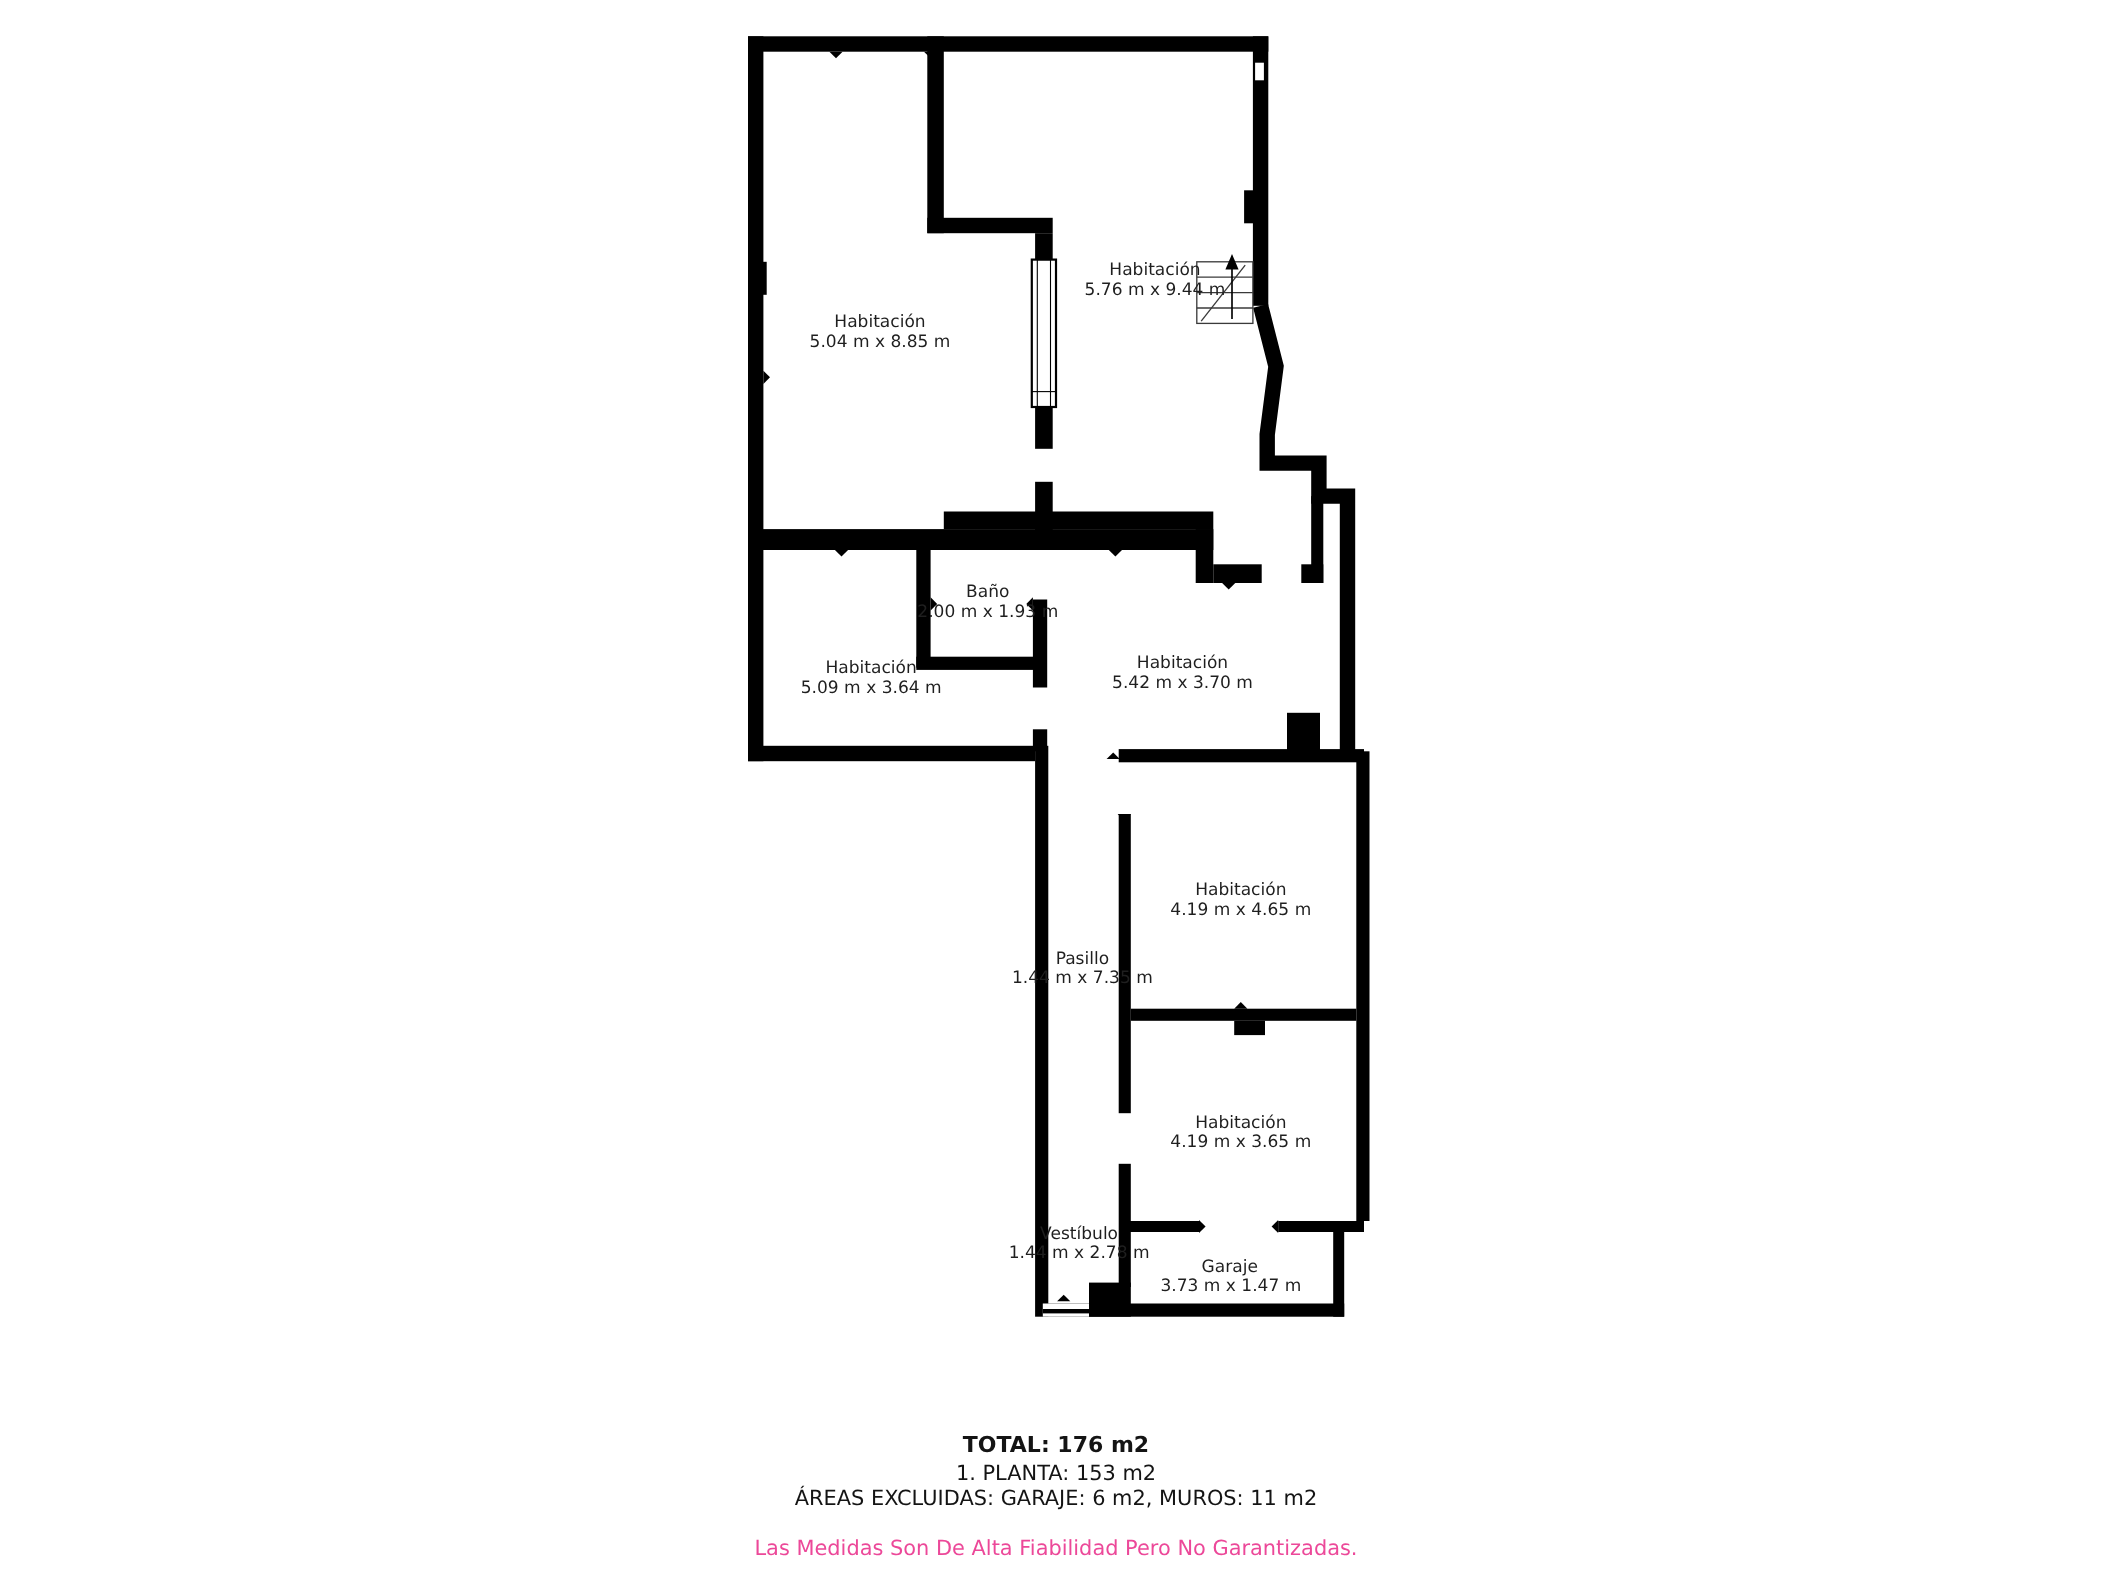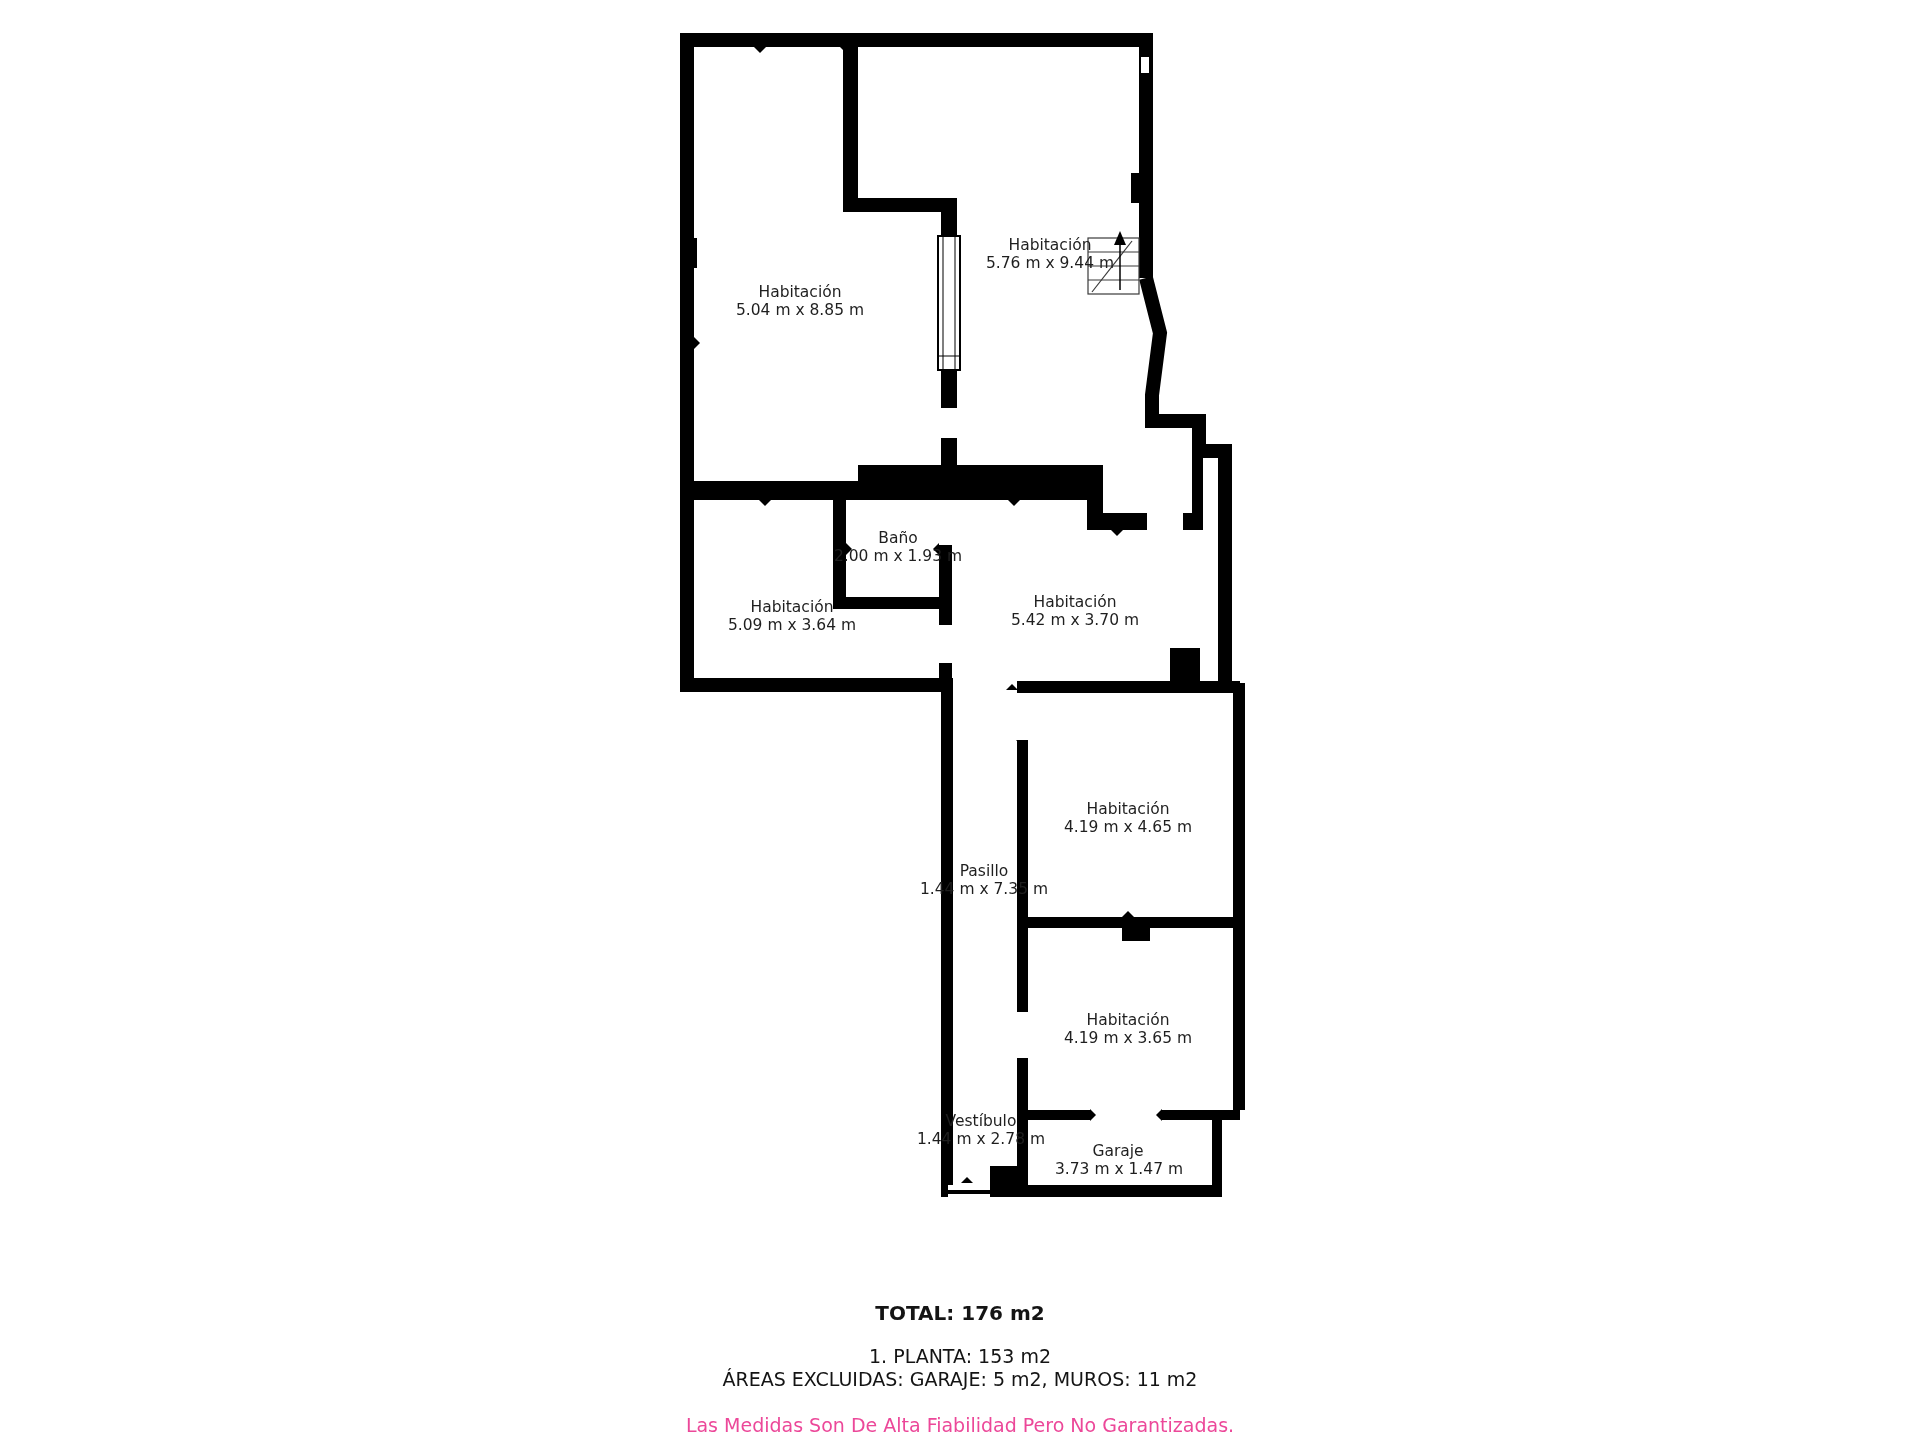--- a/index.html
+++ b/index.html
@@ -14,21 +14,21 @@
     font-size:15.5px;
     fill:#1f1f1f;
     text-anchor:middle;
   }
   .walls rect,.walls polygon{fill:#000;}
   .walls polyline{stroke:#000;fill:none;}
   .summary{
     position:absolute;top:1301px;left:0;width:100%;
     text-align:center;color:#141414;line-height:1.24;
   }
-  .summary .total{font-size:20px;font-weight:bold;margin-bottom:19px;}
+  .summary .total{font-size:20px;font-weight:bold;margin-bottom:2px;}
   .summary .planta{font-size:19px;}
   .summary .areas{font-size:19px;}
   .summary .disclaimer{font-size:19px;margin-top:22px;color:#ec4899;}
 </style>
 </head>
 <body>
 
 <svg class="plan" width="1920" height="1440" viewBox="0 0 1920 1440">
 
   <g class="walls">
@@ -137,15 +137,15 @@
     <text class="room-dims" x="981" y="1144">1.44 m x 2.78 m</text>
 
     <text class="room-name" x="1118" y="1156">Garaje</text>
     <text class="room-dims" x="1119" y="1174">3.73 m x 1.47 m</text>
   </g>
 </svg>
 
 <div class="summary">
   <div class="total">TOTAL: 176 m2</div>
   <div class="planta">1. PLANTA: 153 m2</div>
-  <div class="areas">ÁREAS EXCLUIDAS: GARAJE: 5 m2, MUROS: 11 m2</div>
+  <div class="areas">ÁREAS EXCLUIDAS: GARAJE: 6 m2, MUROS: 11 m2</div>
   <div class="disclaimer">Las Medidas Son De Alta Fiabilidad Pero No Garantizadas.</div>
 </div>
 
 </body></html>

